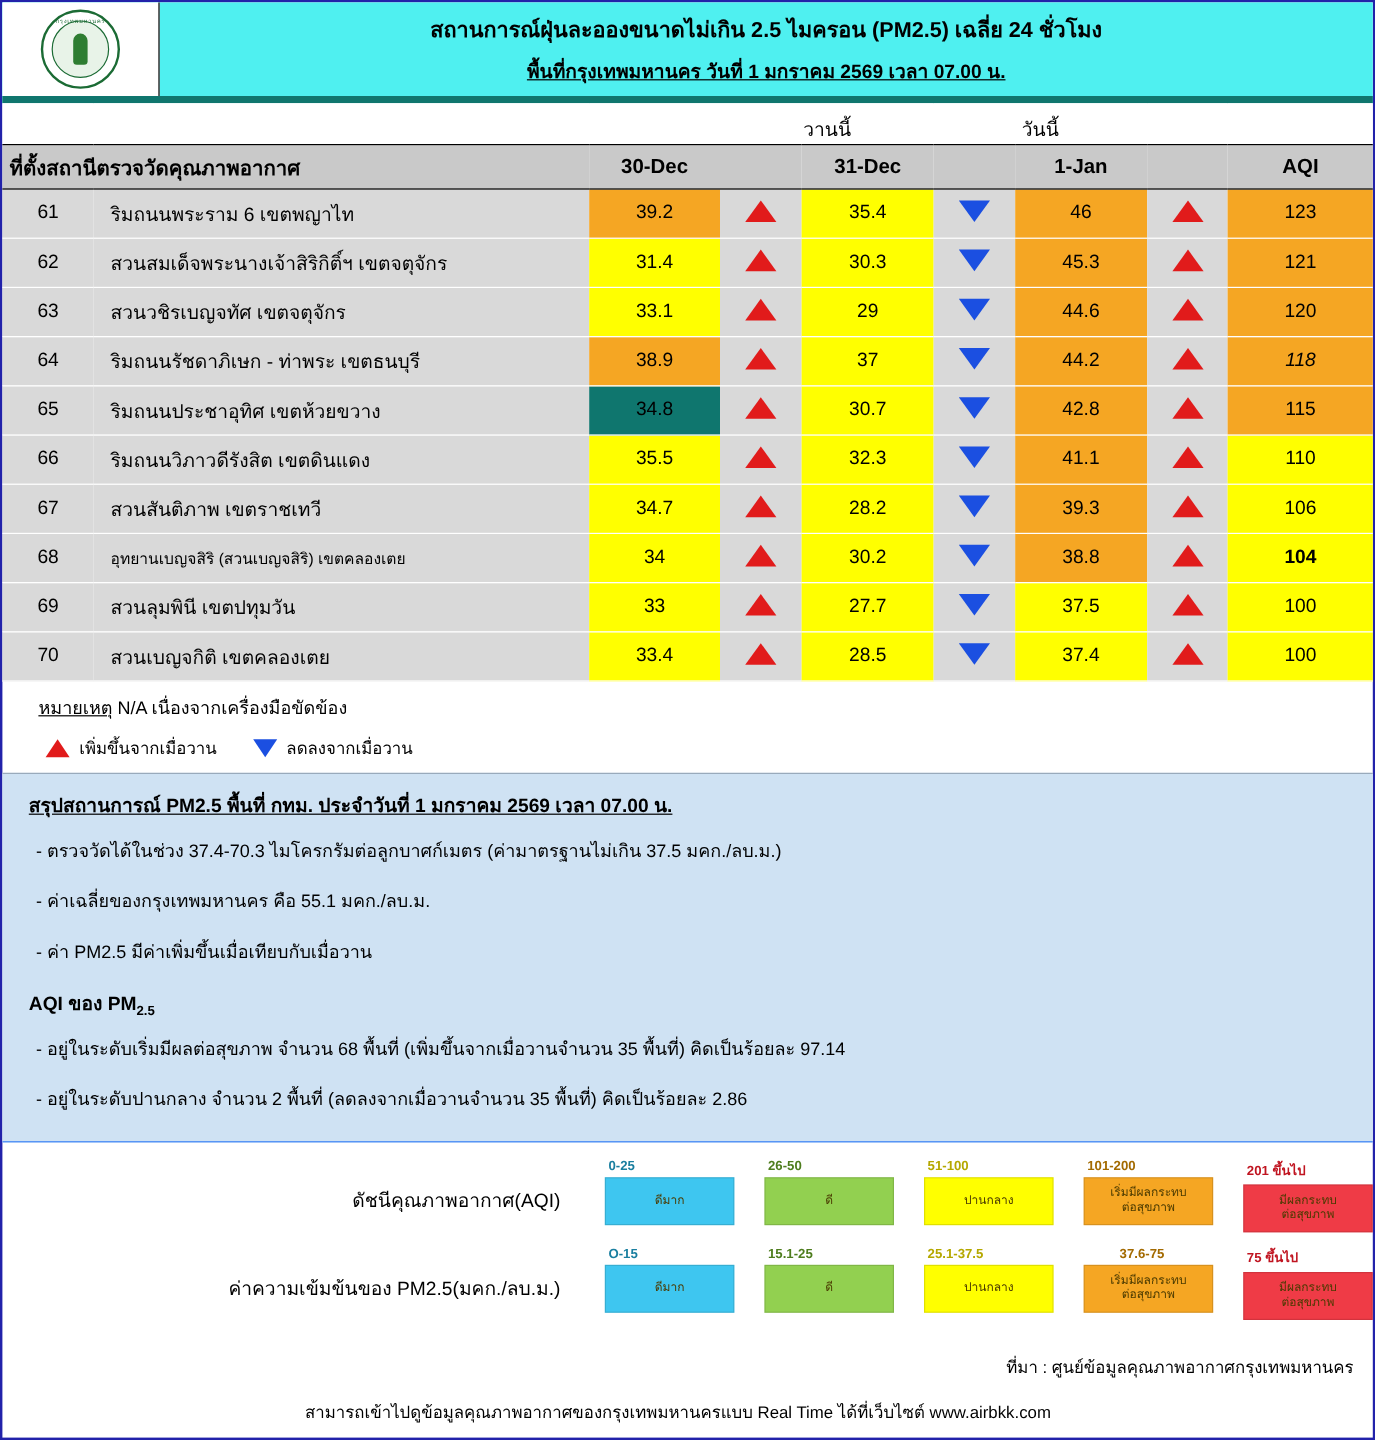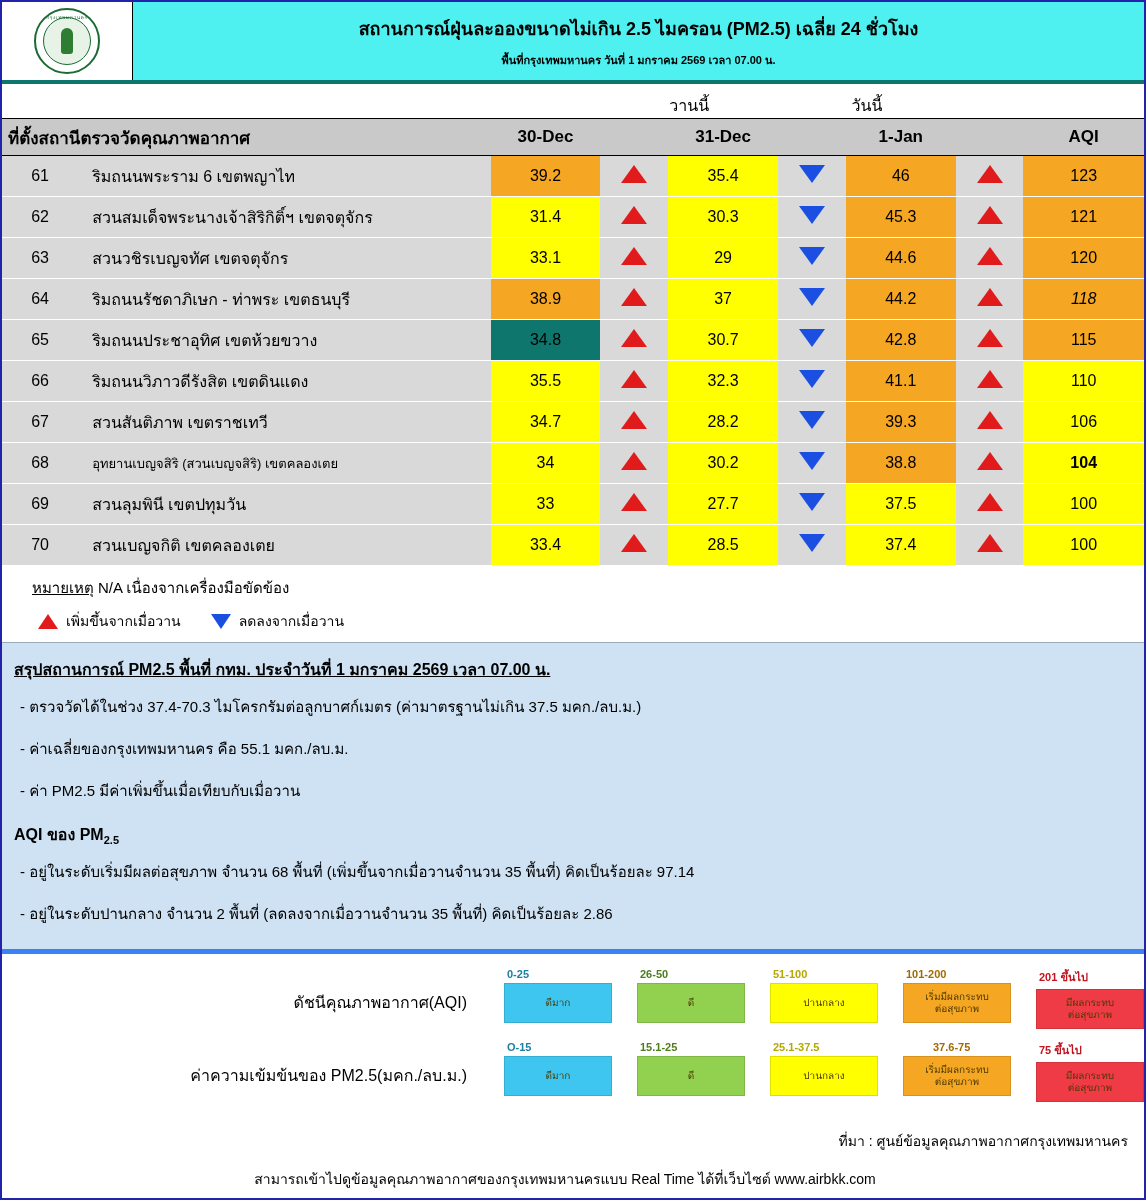--- a/index.html
+++ b/index.html
@@ -21,21 +21,21 @@
     box-sizing: border-box;
     border: 2px solid #2222aa;
   }
 
   
   .header {
     display: flex;
     align-items: stretch;
     background: #4ff0f0;
     height: 78px;
-    border-bottom: 4px solid #0f766e;
+    border-bottom: 6px solid #0f766e;
   }
   .logo-box {
     width: 130px;
     background: #ffffff;
     border-right: 1px solid #000;
     display: flex;
     align-items: center;
     justify-content: center;
   }
   .logo-circle {
@@ -83,22 +83,23 @@
     flex-direction: column;
     align-items: center;
     justify-content: center;
     gap: 8px;
   }
   .header-titles .t1 {
     font-size: 18px;
     font-weight: bold;
   }
   .header-titles .t2 {
-    font-size: 11px;
+    font-size: 16px;
     font-weight: bold;
+    text-decoration: underline;
   }
 
   
   .table-wrap {
     padding: 0;
   }
   table.main {
     border-collapse: collapse;
     width: 100%;
     table-layout: fixed;
@@ -196,22 +197,22 @@
     width: 0; height: 0;
     border-left: 10px solid transparent;
     border-right: 10px solid transparent;
     border-top: 15px solid #1b4fe1;
   }
 
   
   .summary {
     background: #cfe2f3;
     border-top: 1px solid #9ab;
-    border-bottom: 5px solid #3b82f6;
-    padding: 10px 0 14px 2px;
+    border-bottom: 1px solid #3b82f6;
+    padding: 10px 0 14px 12px;
   }
   .summary .s-title {
     font-size: 16px;
     font-weight: bold;
     text-decoration: underline;
     padding: 4px 0 4px 10px;
   }
   .summary .s-line {
     font-size: 15px;
     padding: 9px 0 9px 16px;

